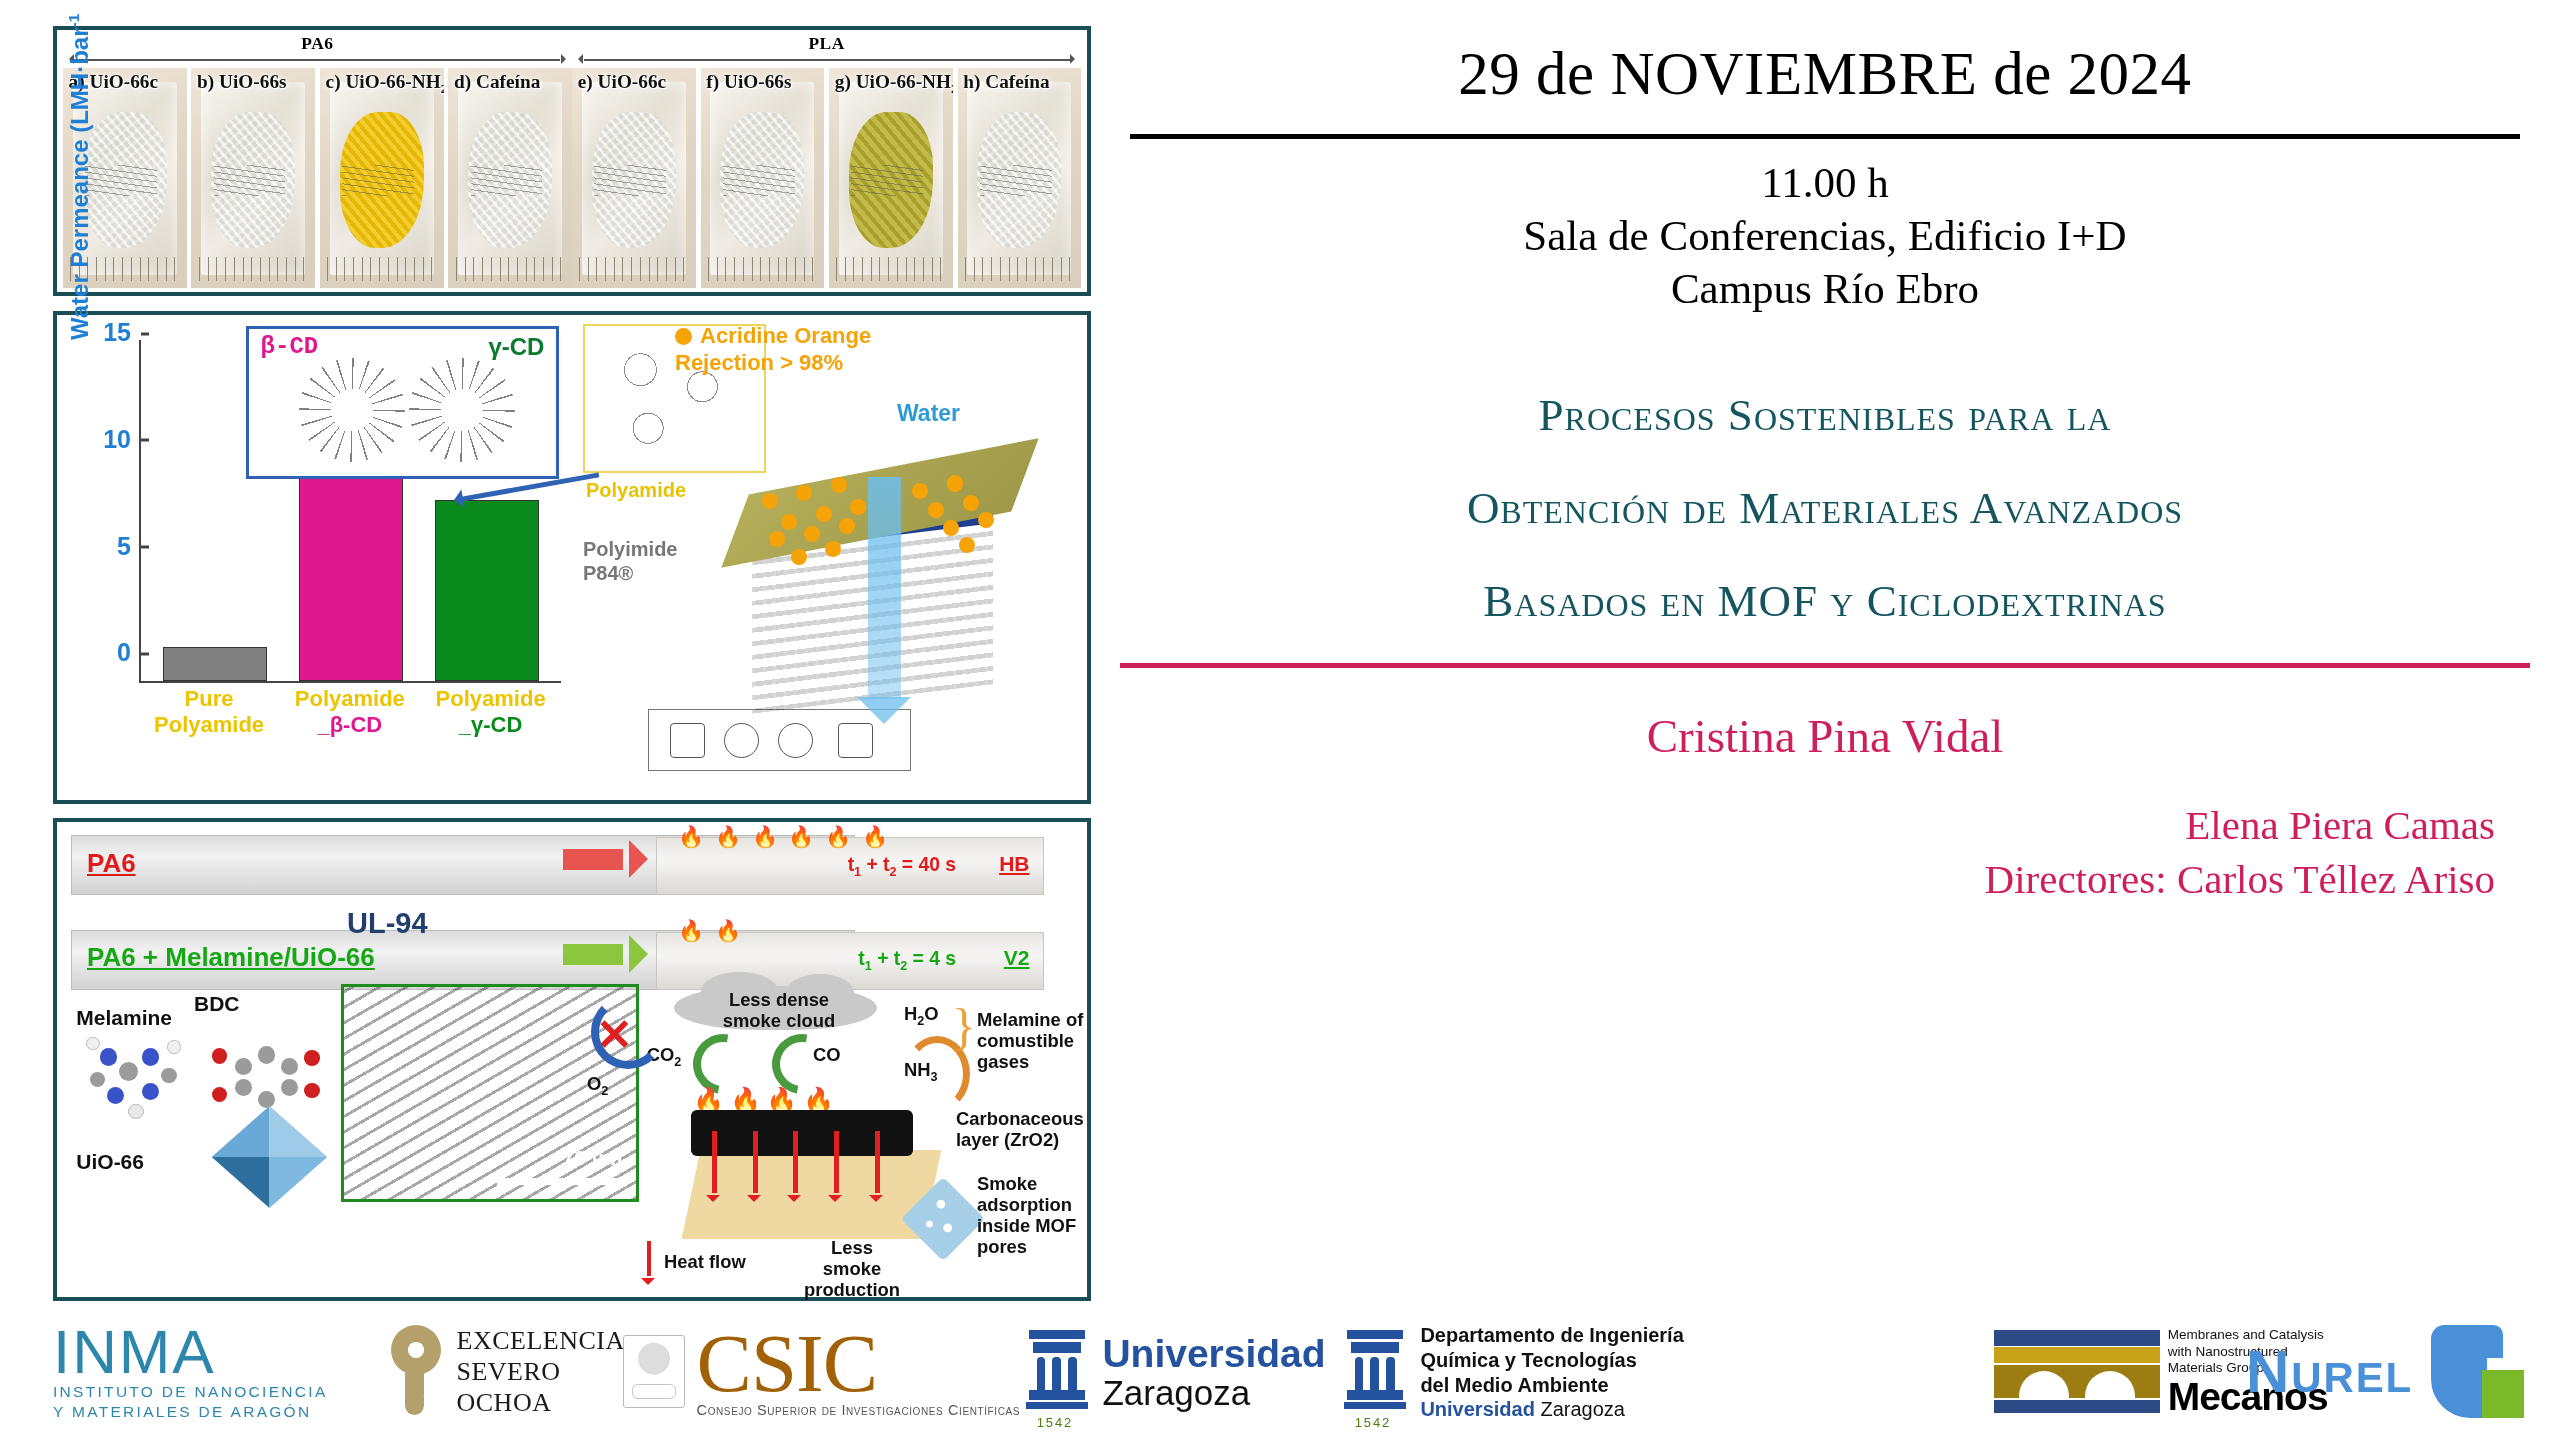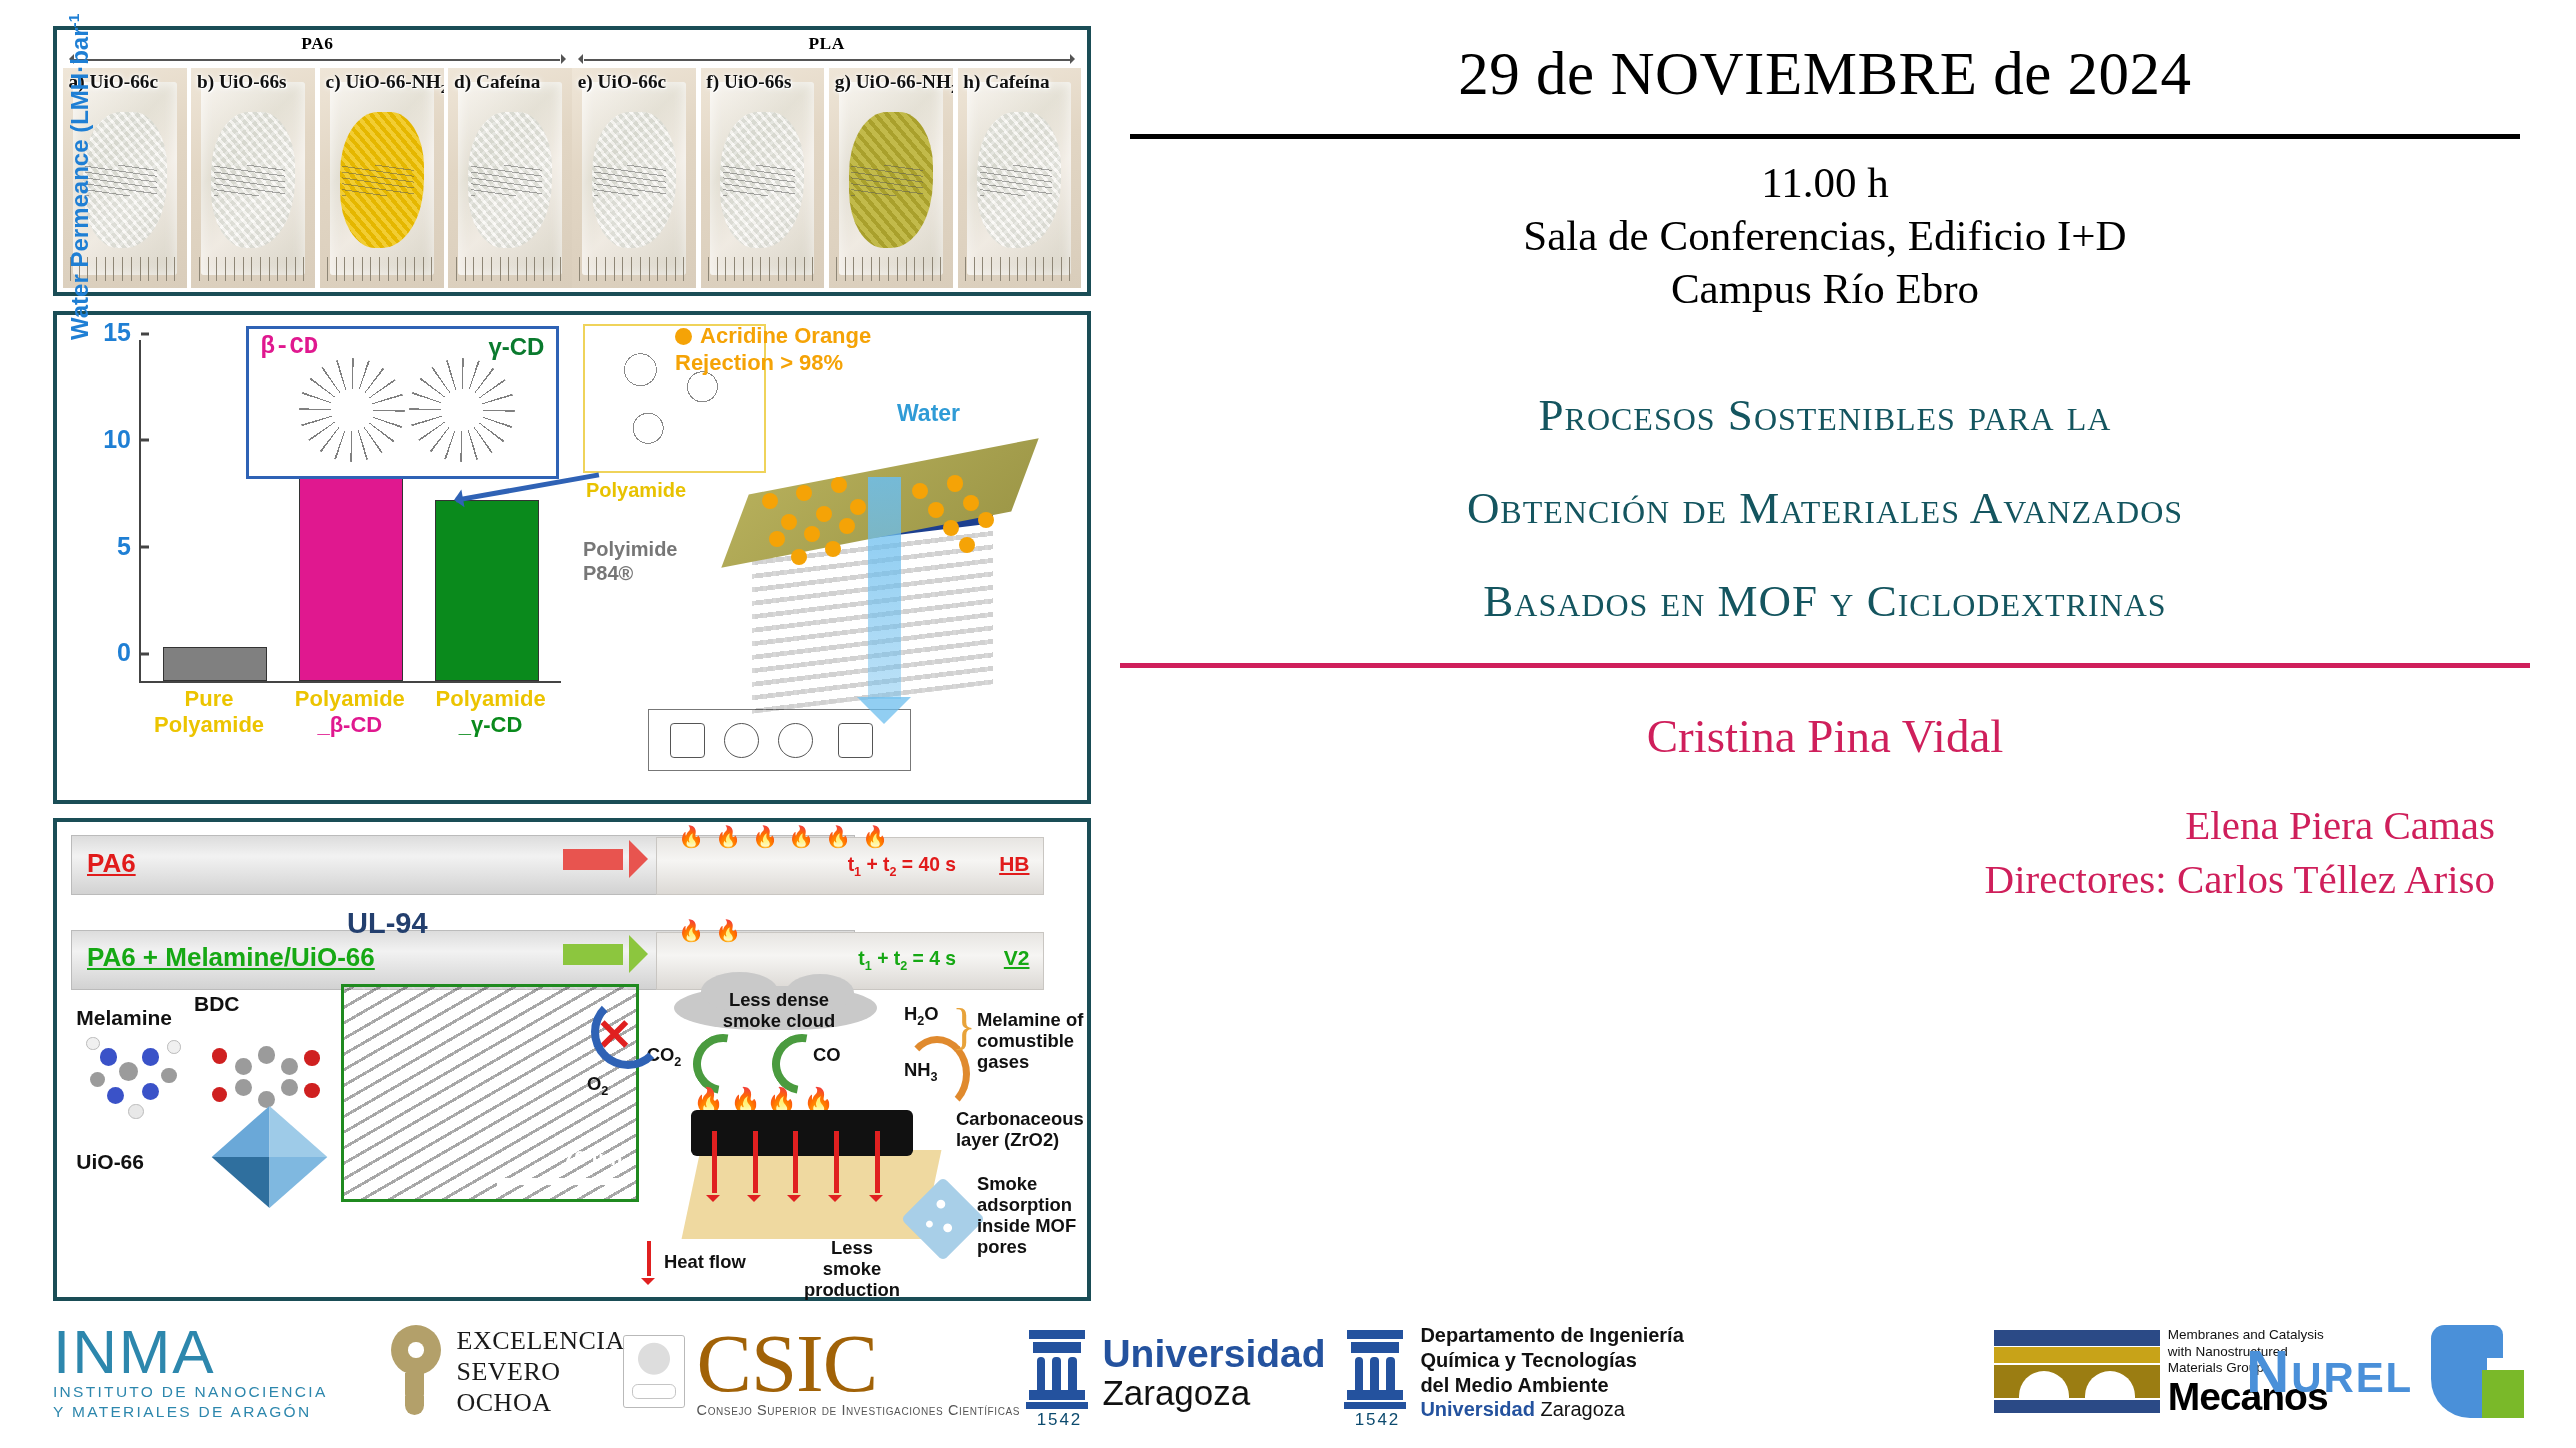--- a/index.html
+++ b/index.html
@@ -215,21 +215,21 @@
   .csic-seal{width:60px;height:71px;border:1.9px solid #b9b9b9;border-radius:2.9px;position:relative;margin-right:11.6px;
      background:radial-gradient(circle at 50% 32%,#ddd 15.5px,transparent 16.4px);}
   .csic-seal:after{content:"";position:absolute;left:7.7px;bottom:7.7px;right:7.7px;height:13.5px;border:1.9px solid #c4c4c4;border-radius:5.8px;}
 
   .uz-bldg{width:56px;position:relative;height:83px;}
   .uz-bldg .roof{position:absolute;top:0;left:0;width:56px;height:8.7px;background:#24529e;}
   .uz-bldg .fr{position:absolute;top:11.6px;left:3.9px;width:48px;height:11.6px;background:#24529e;}
   .uz-bldg .col{position:absolute;top:27px;width:8.7px;height:33px;background:#24529e;border-radius:3.9px 3.9px 0 0;}
   .uz-bldg .base{position:absolute;bottom:13.5px;left:0;width:56px;height:9.7px;background:#24529e;}
   .uz-bldg .base2{position:absolute;bottom:3.9px;left:-2.9px;width:62px;height:6.8px;background:#24529e;}
-  .uz-year{position:absolute;bottom:-17.4px;left:7.7px;font-family:"Liberation Sans",sans-serif;font-size:17px;color:#0c4a6e;letter-spacing:1.9px;margin-top:32px;}
+  .uz-year{position:absolute;bottom:-17.4px;left:7.7px;font-family:"Liberation Sans",sans-serif;font-size:13px;color:#4d7c0f;letter-spacing:1.9px;margin-top:32px;}
   .uz-u{font-family:"Liberation Sans",sans-serif;font-weight:bold;font-size:39px;color:#24529e;line-height:41px;}
   .uz-z{font-family:"Liberation Sans",sans-serif;font-size:35px;color:#111;line-height:37px;}
 
   .dpt-txt{font-family:"Liberation Sans",sans-serif;font-weight:bold;font-size:20px;line-height:25px;color:#111;}
   .dpt-uz{font-family:"Liberation Sans",sans-serif;font-size:20px;color:#111;}
   .dpt-uz b{color:#24529e;}
 
   .mec-bridge{width:166px;height:83px;position:relative;background:#fff;}
   .mec-bridge .b1{position:absolute;top:0;left:0;right:0;height:15.5px;background:#2b4a86;}
   .mec-bridge .b2{position:absolute;top:17.4px;left:0;right:0;height:15.5px;background:#c8a318;}

